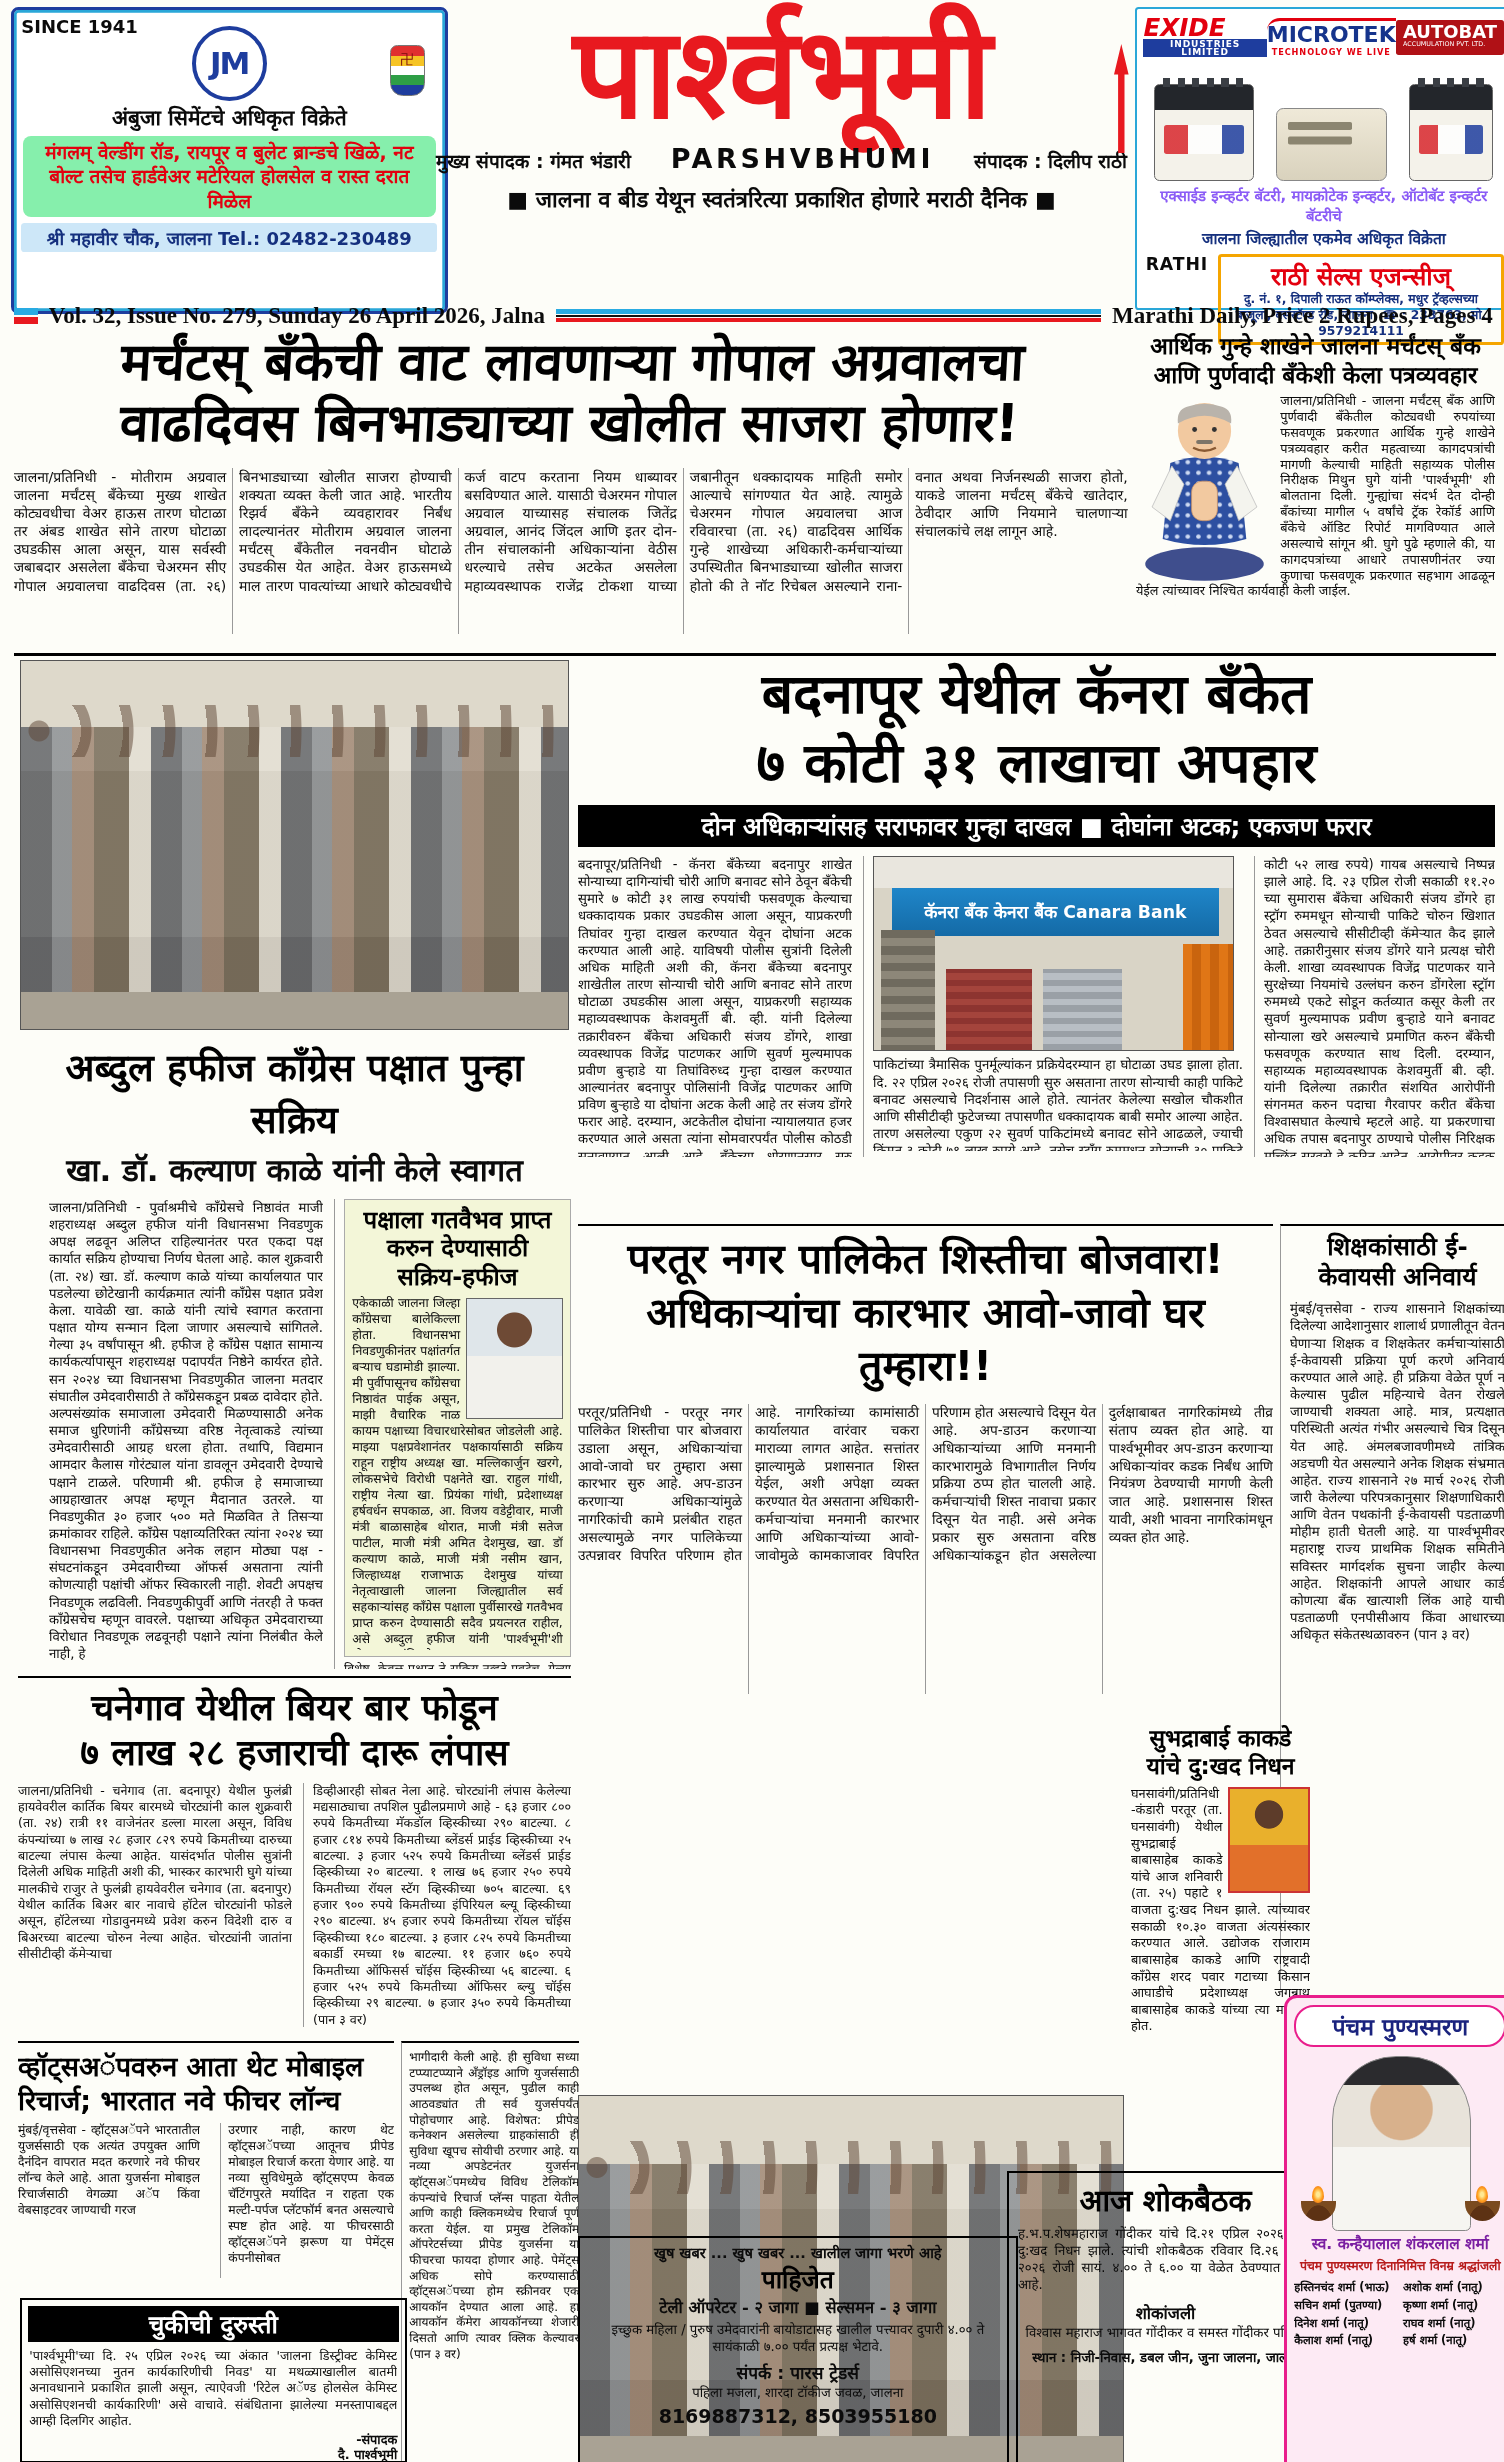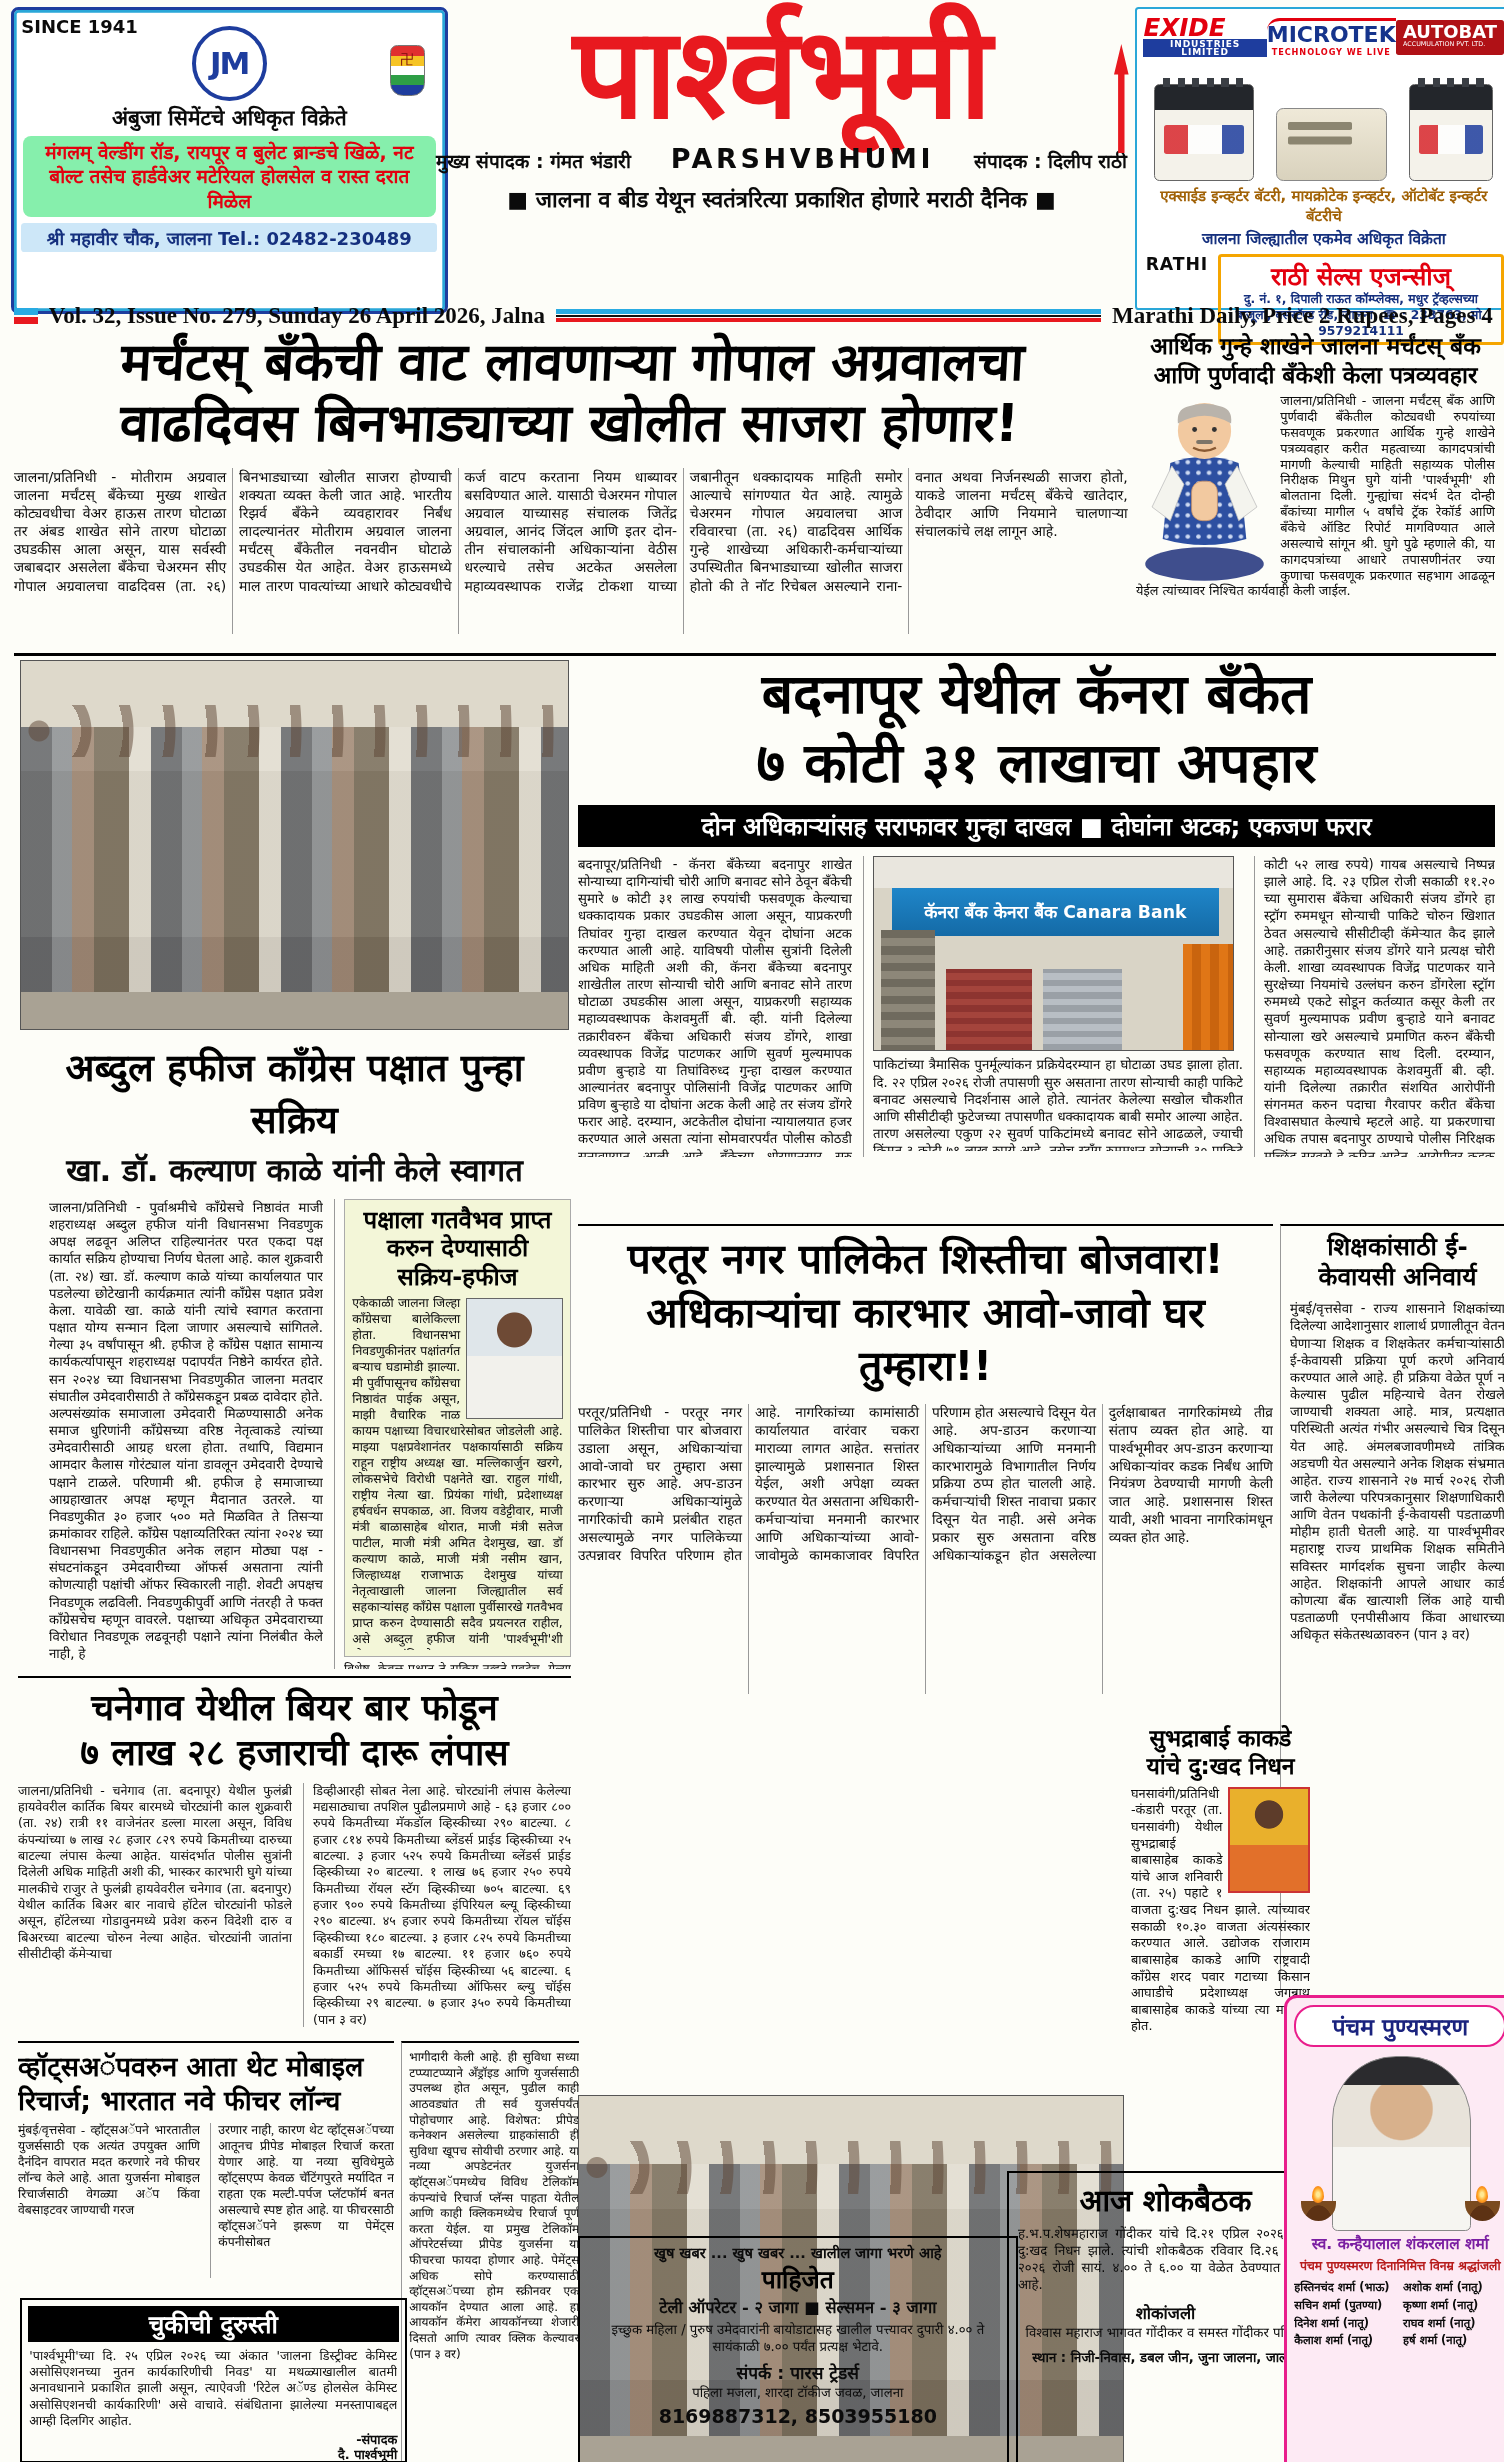--- a/index.html
+++ b/index.html
@@ -36,21 +36,21 @@
   .autobat{background:#b01116;color:#fff;font-size:18px;font-weight:bold;padding:3.6px 7.3px 7.3px;border-radius:2.7px;line-height:1;}
   .autobat small{display:block;font-size:6.4px;font-weight:normal;}
   .batrow{display:flex;justify-content:space-around;align-items:flex-end;height:117px;padding:3.6px 0;}
   .battery{width:98px;height:95px;background:linear-gradient(180deg,#23262b 0 26%,#f4f2ea 26%);border:0.9px solid #666;border-radius:5.5px;position:relative;}
   .battery::before{content:"";position:absolute;top:-7.3px;left:7.3px;right:7.3px;height:9px;
       background:repeating-linear-gradient(90deg,#3a3e44 0 7.3px,transparent 7.3px 14.6px);}
   .battery::after{content:"";position:absolute;left:9px;top:42%;right:9px;height:30%;
       background:linear-gradient(90deg,#d8262c 0 30%,#fff 30% 72%,#1e3d9e 72%);opacity:.85;border-radius:2.7px;}
   .inverter{width:109px;height:71px;background:linear-gradient(180deg,#efe9d8,#d9d2bd);border:0.9px solid #888;border-radius:7.3px;position:relative;}
   .inverter::after{content:"";position:absolute;left:11px;top:12.8px;width:64px;height:7.3px;background:#8b8570;border-radius:1.8px;box-shadow:0 14.6px 0 #8b8570;}
-  .adR .l1{color:#a16207;font-size:15px;font-weight:bold;}
+  .adR .l1{color:#8b5cf6;font-size:15px;font-weight:bold;}
   .adR .l2{color:#15307e;font-size:15.5px;font-weight:bold;margin-top:1.8px;}
   .rathirow{display:flex;gap:7.3px;margin-top:5.5px;align-items:stretch;}
   .rathi{width:67px;text-align:center;}
   .rathi .leaf{width:47px;height:40px;margin:0 auto;background:#1d7a34;clip-path:polygon(50% 0,68% 30%,100% 55%,62% 55%,62% 100%,38% 100%,38% 55%,0 55%,32% 30%);}
   .rathi .rt{font-size:17.3px;font-weight:bold;letter-spacing:0.9px;}
   .rathibox{flex:1;border:3.6px solid #f5a500;border-radius:3.6px;padding:1.8px 5.5px;}
   .rathibox .rb1{color:#e3000f;font-size:24.6px;font-weight:bold;}
   .rathibox .rb2{color:#15307e;font-size:12.3px;font-weight:bold;line-height:1.3;}
   .redarrow{width:14.6px;height:109px;background:#e8191f;clip-path:polygon(50% 0,100% 28%,72% 28%,72% 100%,28% 100%,28% 28%,0 28%);}
   
@@ -275,21 +275,21 @@
       <div class="body jc of" style="width:274px;font-size:12.6px;">जालना/प्रतिनिधी - चनेगाव (ता. बदनापूर) येथील फुलंब्री हायवेवरील कार्तिक बियर बारमध्ये चोरट्यांनी काल शुक्रवारी (ता. २४) रात्री ११ वाजेनंतर डल्ला मारला असून, विविध कंपन्यांच्या ७ लाख २८ हजार ८२९ रुपये किमतीच्या दारुच्या बाटल्या लंपास केल्या आहेत. यासंदर्भात पोलीस सुत्रांनी दिलेली अधिक माहिती अशी की, भास्कर कारभारी घुगे यांच्या मालकीचे राजुर ते फुलंब्री हायवेवरील चनेगाव (ता. बदनापुर) येथील कार्तिक बिअर बार नावाचे हॉटेल चोरट्यांनी फोडले असून, हॉटेलच्या गोडावुनमध्ये प्रवेश करुन विदेशी दारु व बिअरच्या बाटल्या चोरुन नेल्या आहेत. चोरट्यांनी जातांना सीसीटीव्ही कॅमेऱ्याचा</div>
       <div class="vline body jc of" style="flex:1;padding-left:9px;font-size:12.6px;">डिव्हीआरही सोबत नेला आहे. चोरट्यांनी लंपास केलेल्या मद्यसाठ्याचा तपशिल पुढीलप्रमाणे आहे - ६३ हजार ८०० रुपये किमतीच्या मॅकडॉल व्हिस्कीच्या २९० बाटल्या. ८ हजार ८१४ रुपये किमतीच्या ब्लेंडर्स प्राईड व्हिस्कीच्या २५ बाटल्या. ३ हजार ५२५ रुपये किमतीच्या ब्लेंडर्स प्राईड व्हिस्कीच्या २० बाटल्या. १ लाख ७६ हजार २५० रुपये किमतीच्या रॉयल स्टॅग व्हिस्कीच्या ७०५ बाटल्या. ६९ हजार ९०० रुपये किमतीच्या इंपिरियल ब्ल्यू व्हिस्कीच्या २९० बाटल्या. ४५ हजार रुपये किमतीच्या रॉयल चॉईस व्हिस्कीच्या १८० बाटल्या. ३ हजार ८२५ रुपये किमतीच्या बकार्डी रमच्या १७ बाटल्या. ११ हजार ७६० रुपये किमतीच्या ऑफिसर्स चॉईस व्हिस्कीच्या ५६ बाटल्या. ६ हजार ५२५ रुपये किमतीच्या ऑफिसर ब्ल्यु चॉईस व्हिस्कीच्या २९ बाटल्या. ७ हजार ३५० रुपये किमतीच्या (पान ३ वर)</div>
     </div>
   </div>
 
   <div class="abs of" style="left:18px;top:2041px;width:376px;height:252px;border-top:2.7px solid #000;padding-top:7.3px;">
     <div class="hl" style="font-size:27px;line-height:1.25;">
       <div>व्हॉट्सअॅपवरुन आता थेट मोबाइल</div>
       <div>रिचार्ज; भारतात नवे फीचर लॉन्च</div>
     </div>
-    <div style="display:flex;gap:10px;margin-top:5.5px;height:155px;font-family:Liberation Serif, serif;">
+    <div style="display:flex;gap:20px;margin-top:5.5px;height:155px;">
       <div class="body jc of" style="width:182px;font-size:12.3px;">मुंबई/वृत्तसेवा - व्हॉट्सअॅपने भारतातील युजर्ससाठी एक अत्यंत उपयुक्त आणि दैनंदिन वापरात मदत करणारे नवे फीचर लॉन्च केले आहे. आता युजर्सना मोबाइल रिचार्जसाठी वेगळ्या अॅप किंवा वेबसाइटवर जाण्याची गरज</div>
       <div class="vline body jc of" style="flex:1;padding-left:7.3px;font-size:12.3px;">उरणार नाही, कारण थेट व्हॉट्सअॅपच्या आतूनच प्रीपेड मोबाइल रिचार्ज करता येणार आहे. या नव्या सुविधेमुळे व्हॉट्सएप्प केवळ चॅटिंगपुरते मर्यादित न राहता एक मल्टी-पर्पज प्लॅटफॉर्म बनत असल्याचे स्पष्ट होत आहे. या फीचरसाठी व्हॉट्सअॅपने झरूण या पेमेंट्स कंपनीसोबत</div>
     </div>
   </div>
   <div class="abs vline body jc of" style="left:401px;top:2041px;width:170px;height:412px;padding-left:7.3px;font-size:12px;border-top:2.7px solid #000;padding-top:7.3px;">भागीदारी केली आहे. ही सुविधा सध्या टप्प्याटप्प्याने अँड्रॉइड आणि युजर्ससाठी उपलब्ध होत असून, पुढील काही आठवड्यांत ती सर्व युजर्सपर्यंत पोहोचणार आहे. विशेषत: प्रीपेड कनेक्शन असलेल्या ग्राहकांसाठी ही सुविधा खूपच सोयीची ठरणार आहे. या नव्या अपडेटनंतर युजर्सना व्हॉट्सअॅपमध्येच विविध टेलिकॉम कंपन्यांचे रिचार्ज प्लॅन्स पाहता येतील आणि काही क्लिकमध्येच रिचार्ज पूर्ण करता येईल. या प्रमुख टेलिकॉम ऑपरेटर्सच्या प्रीपेड युजर्सना या फीचरचा फायदा होणार आहे. पेमेंट्स अधिक सोपे करण्यासाठी व्हॉट्सअॅपच्या होम स्क्रीनवर एक आयकॉन देण्यात आला आहे. हा आयकॉन कॅमेरा आयकॉनच्या शेजारी दिसतो आणि त्यावर क्लिक केल्यावर  (पान ३ वर)</div>
 
   <div class="abs boxblk of" style="left:20px;top:2298px;width:368px;height:155px;padding:0 7.3px 5.5px;">
     <div class="kicker ctr" style="font-size:24.6px;margin:5.5px -1.8px 5.5px;padding:1.8px;">चुकीची दुरुस्ती</div>
     <div class="body jc of" style="font-size:12.6px;height:84px;">'पार्श्वभूमी'च्या दि. २५ एप्रिल २०२६ च्या अंकात 'जालना डिस्ट्रीक्ट केमिस्ट असोसिएशनच्या नुतन कार्यकारिणीची निवड' या मथळ्याखालील बातमी अनावधानाने प्रकाशित झाली असून, त्याऐवजी 'रिटेल अॅण्ड होलसेल केमिस्ट असोसिएशनची कार्यकारिणी' असे वाचावे. संबंधिताना झालेल्या मनस्तापाबद्दल आम्ही दिलगिर आहोत.</div>
     <div class="b" style="font-size:12.8px;text-align:right;line-height:1.2;">

